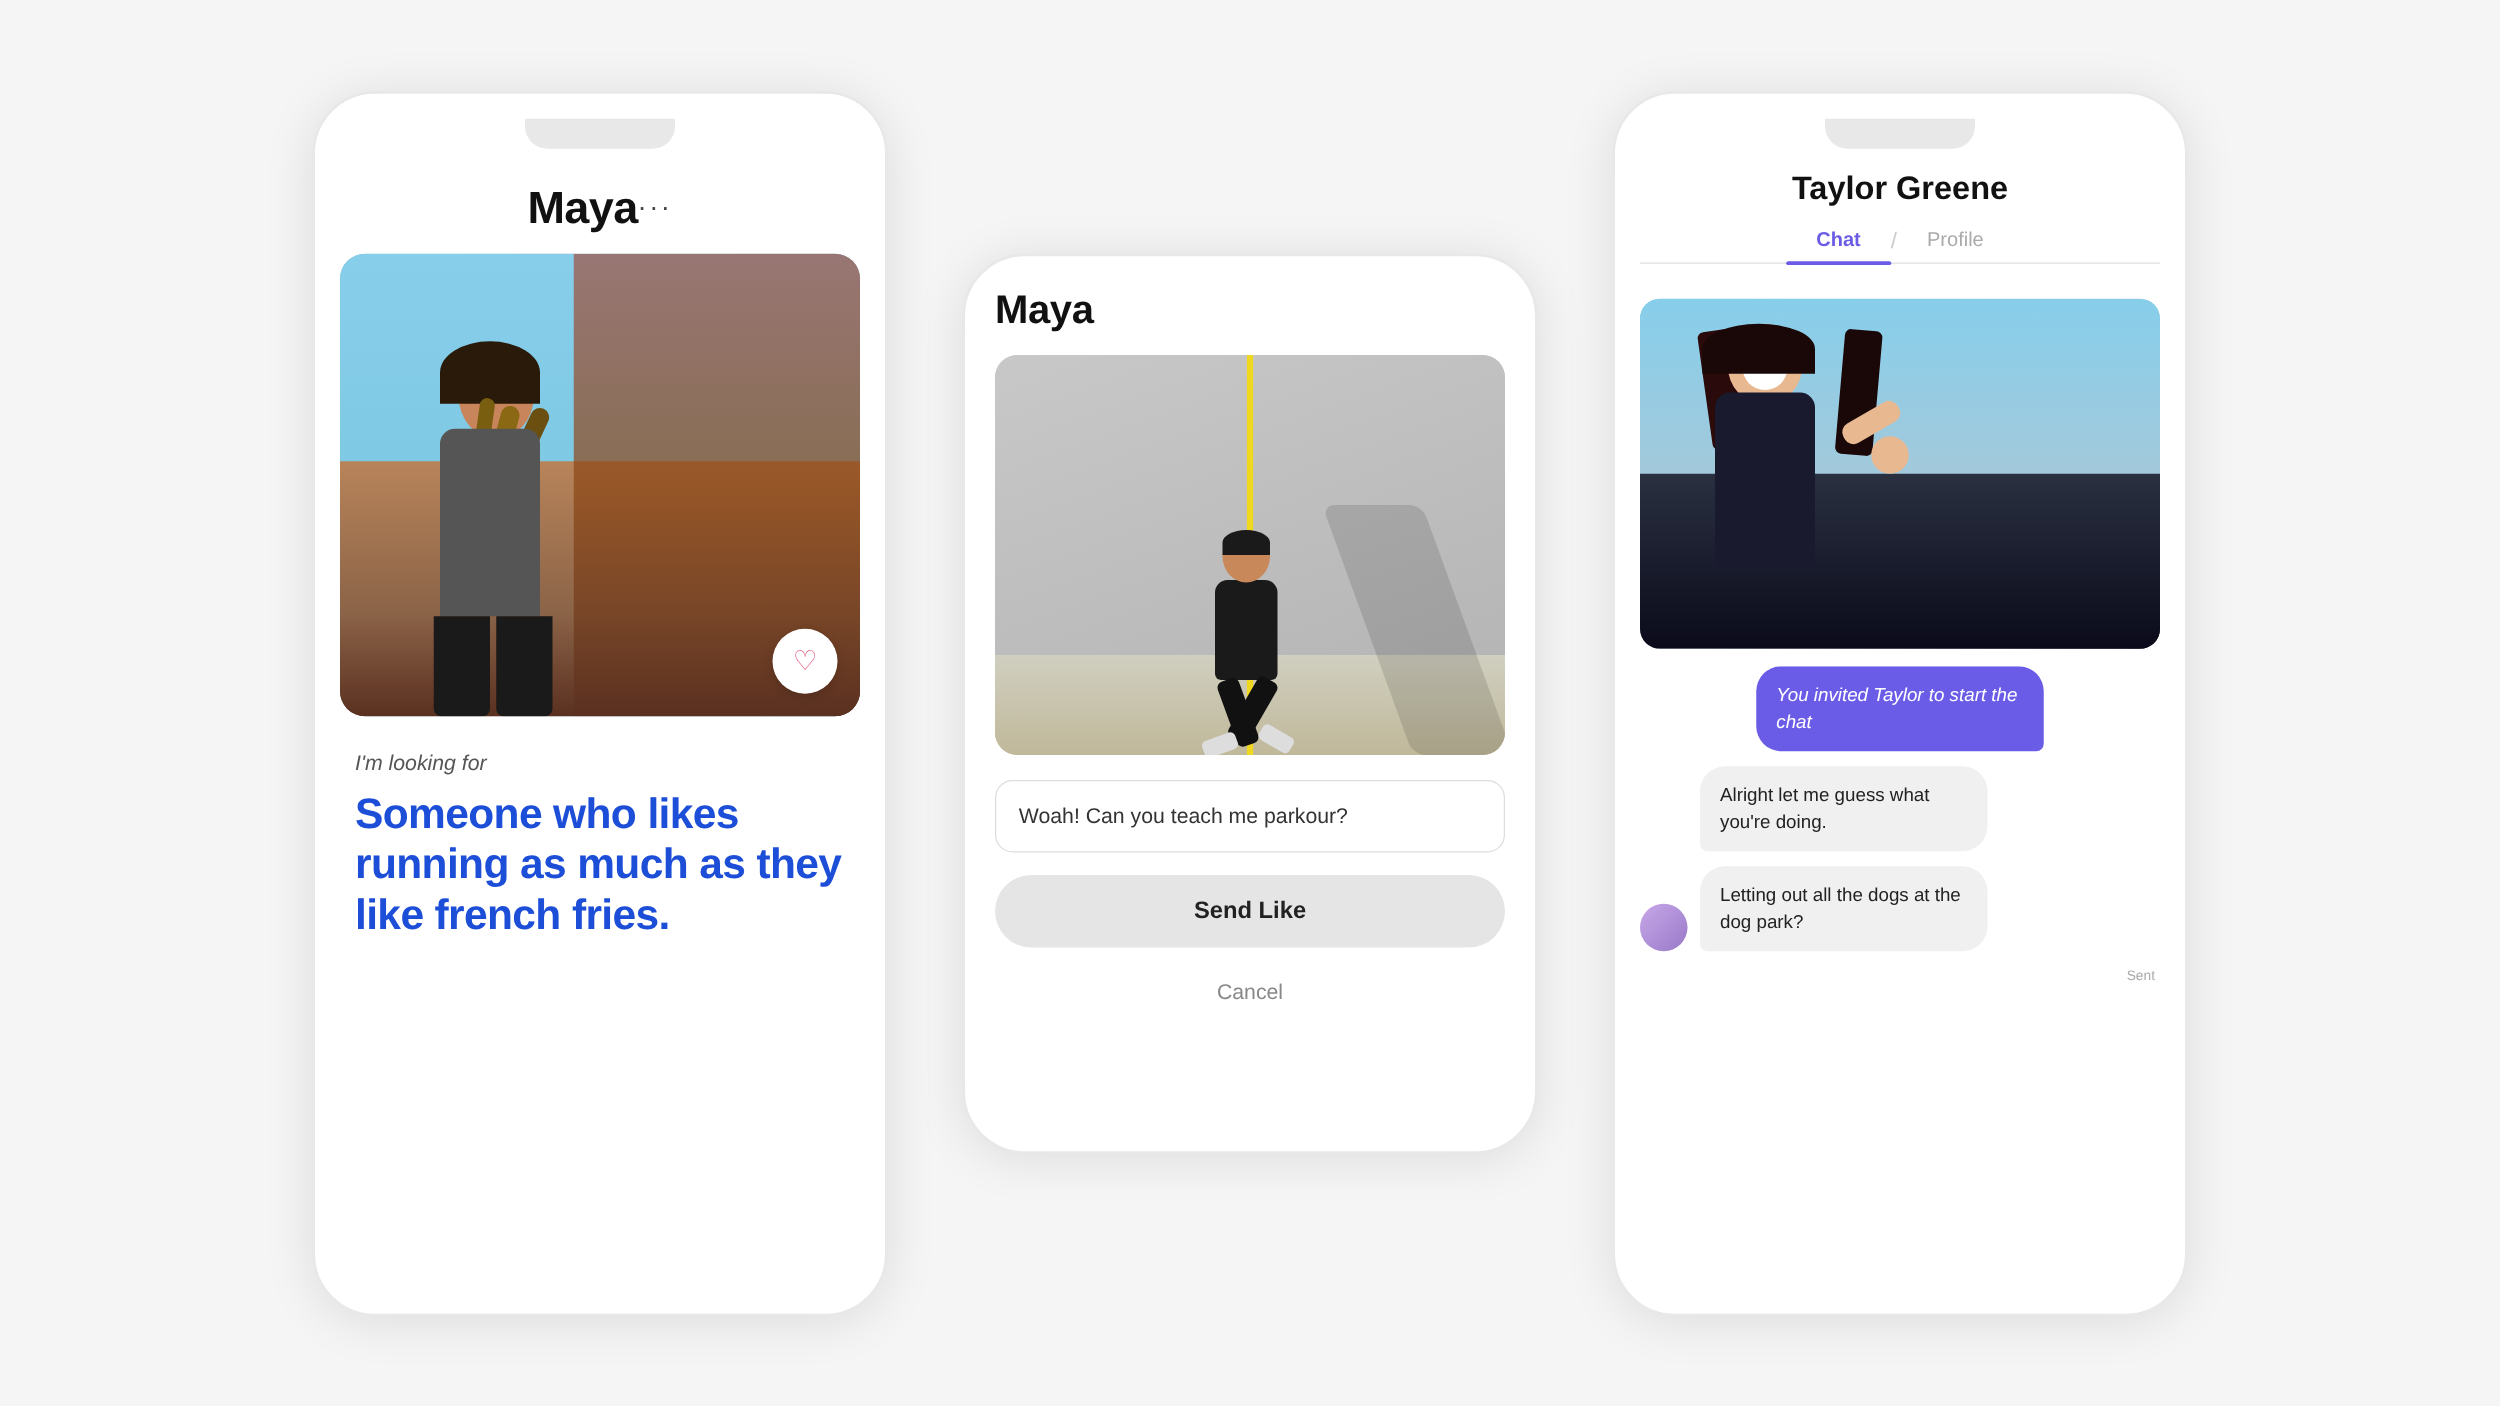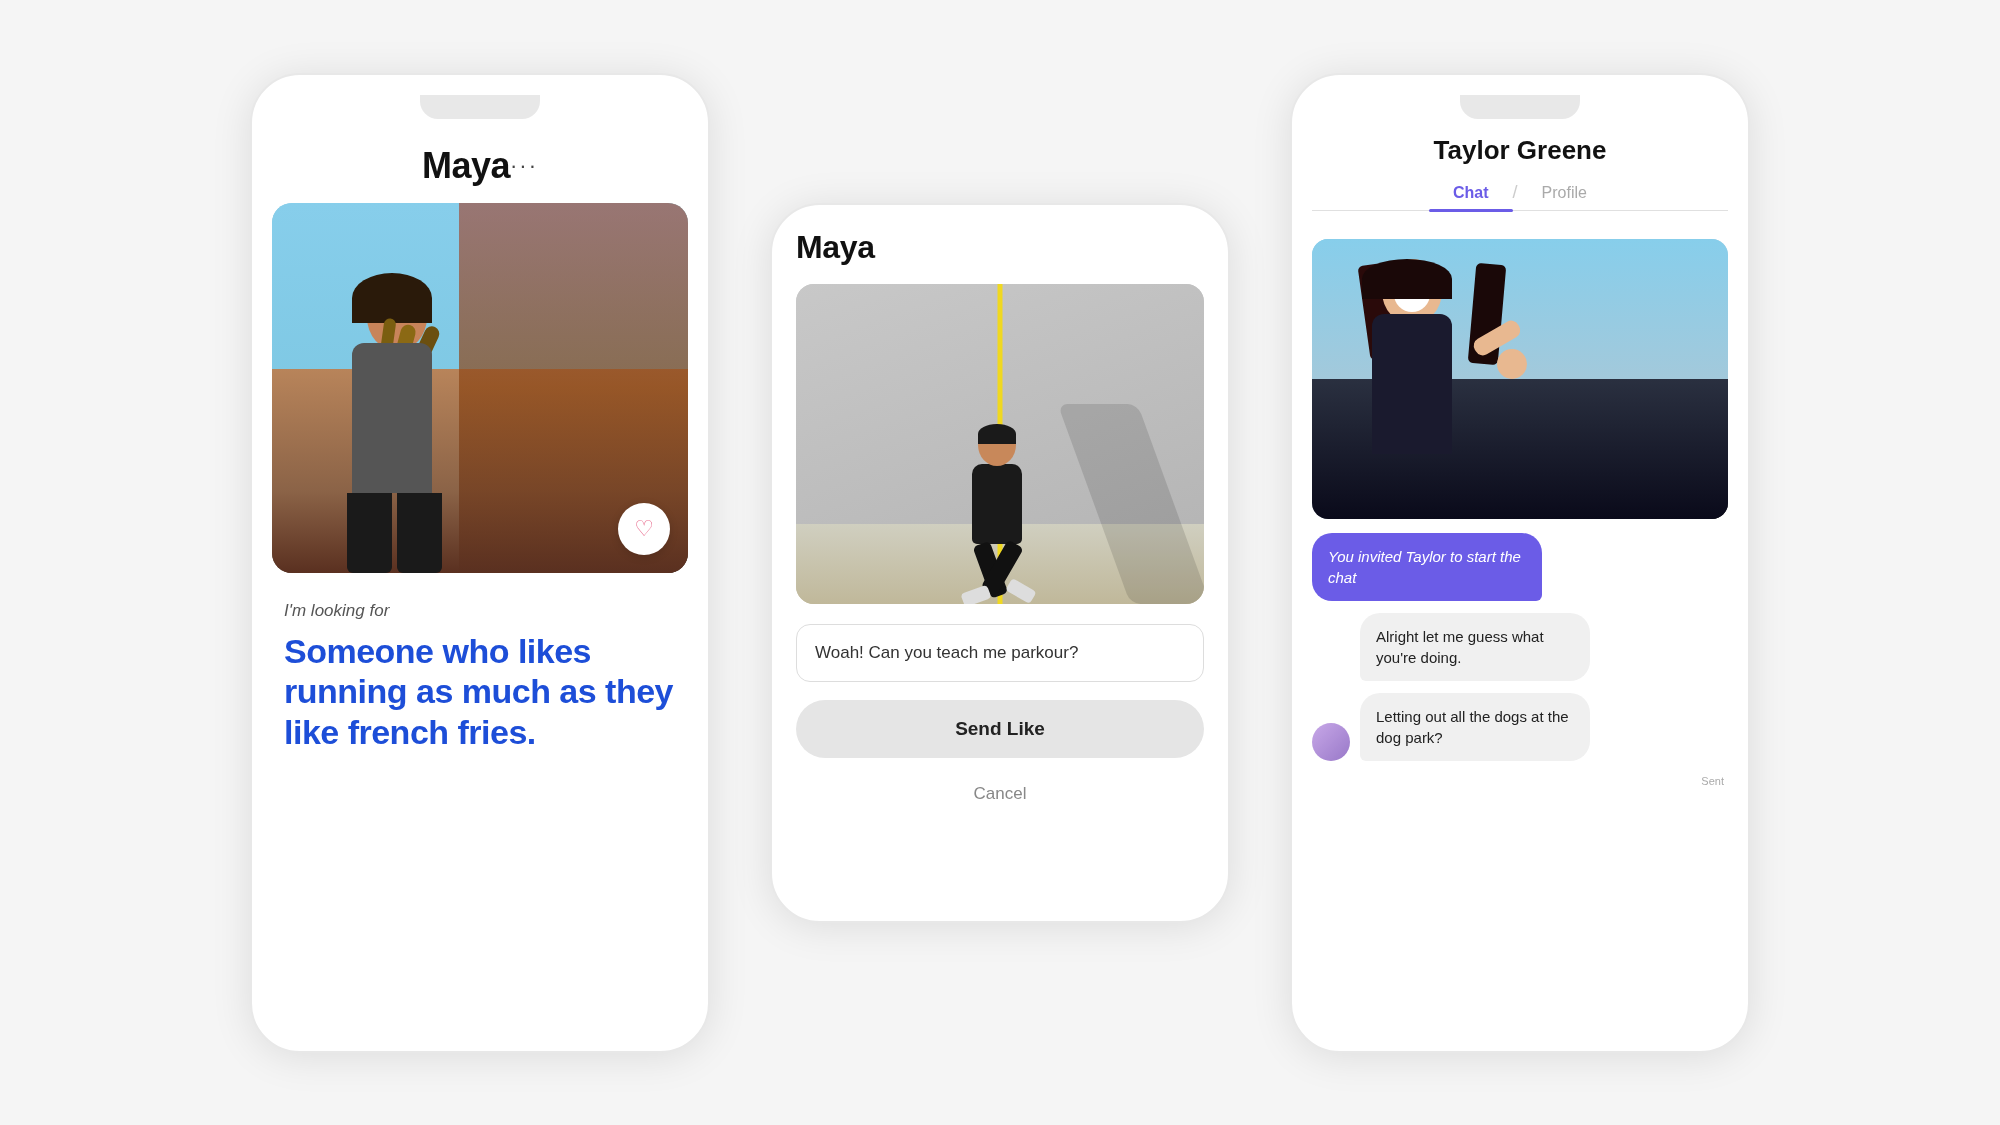--- a/index.html
+++ b/index.html
@@ -258,21 +258,21 @@
       align-items: flex-end;
       gap: 10px;
     }
     .msg-row.incoming {
       justify-content: flex-start;
     }
     .msg-row.outgoing {
       justify-content: flex-end;
     }
     .msg-row.system {
-      justify-content: flex-start;
+      justify-content: center;
     }
     .avatar-small {
       width: 38px;
       height: 38px;
       border-radius: 50%;
       background: linear-gradient(135deg, #c0907a, #8B6347);
       flex-shrink: 0;
     }
     .bubble {
       max-width: 230px;

